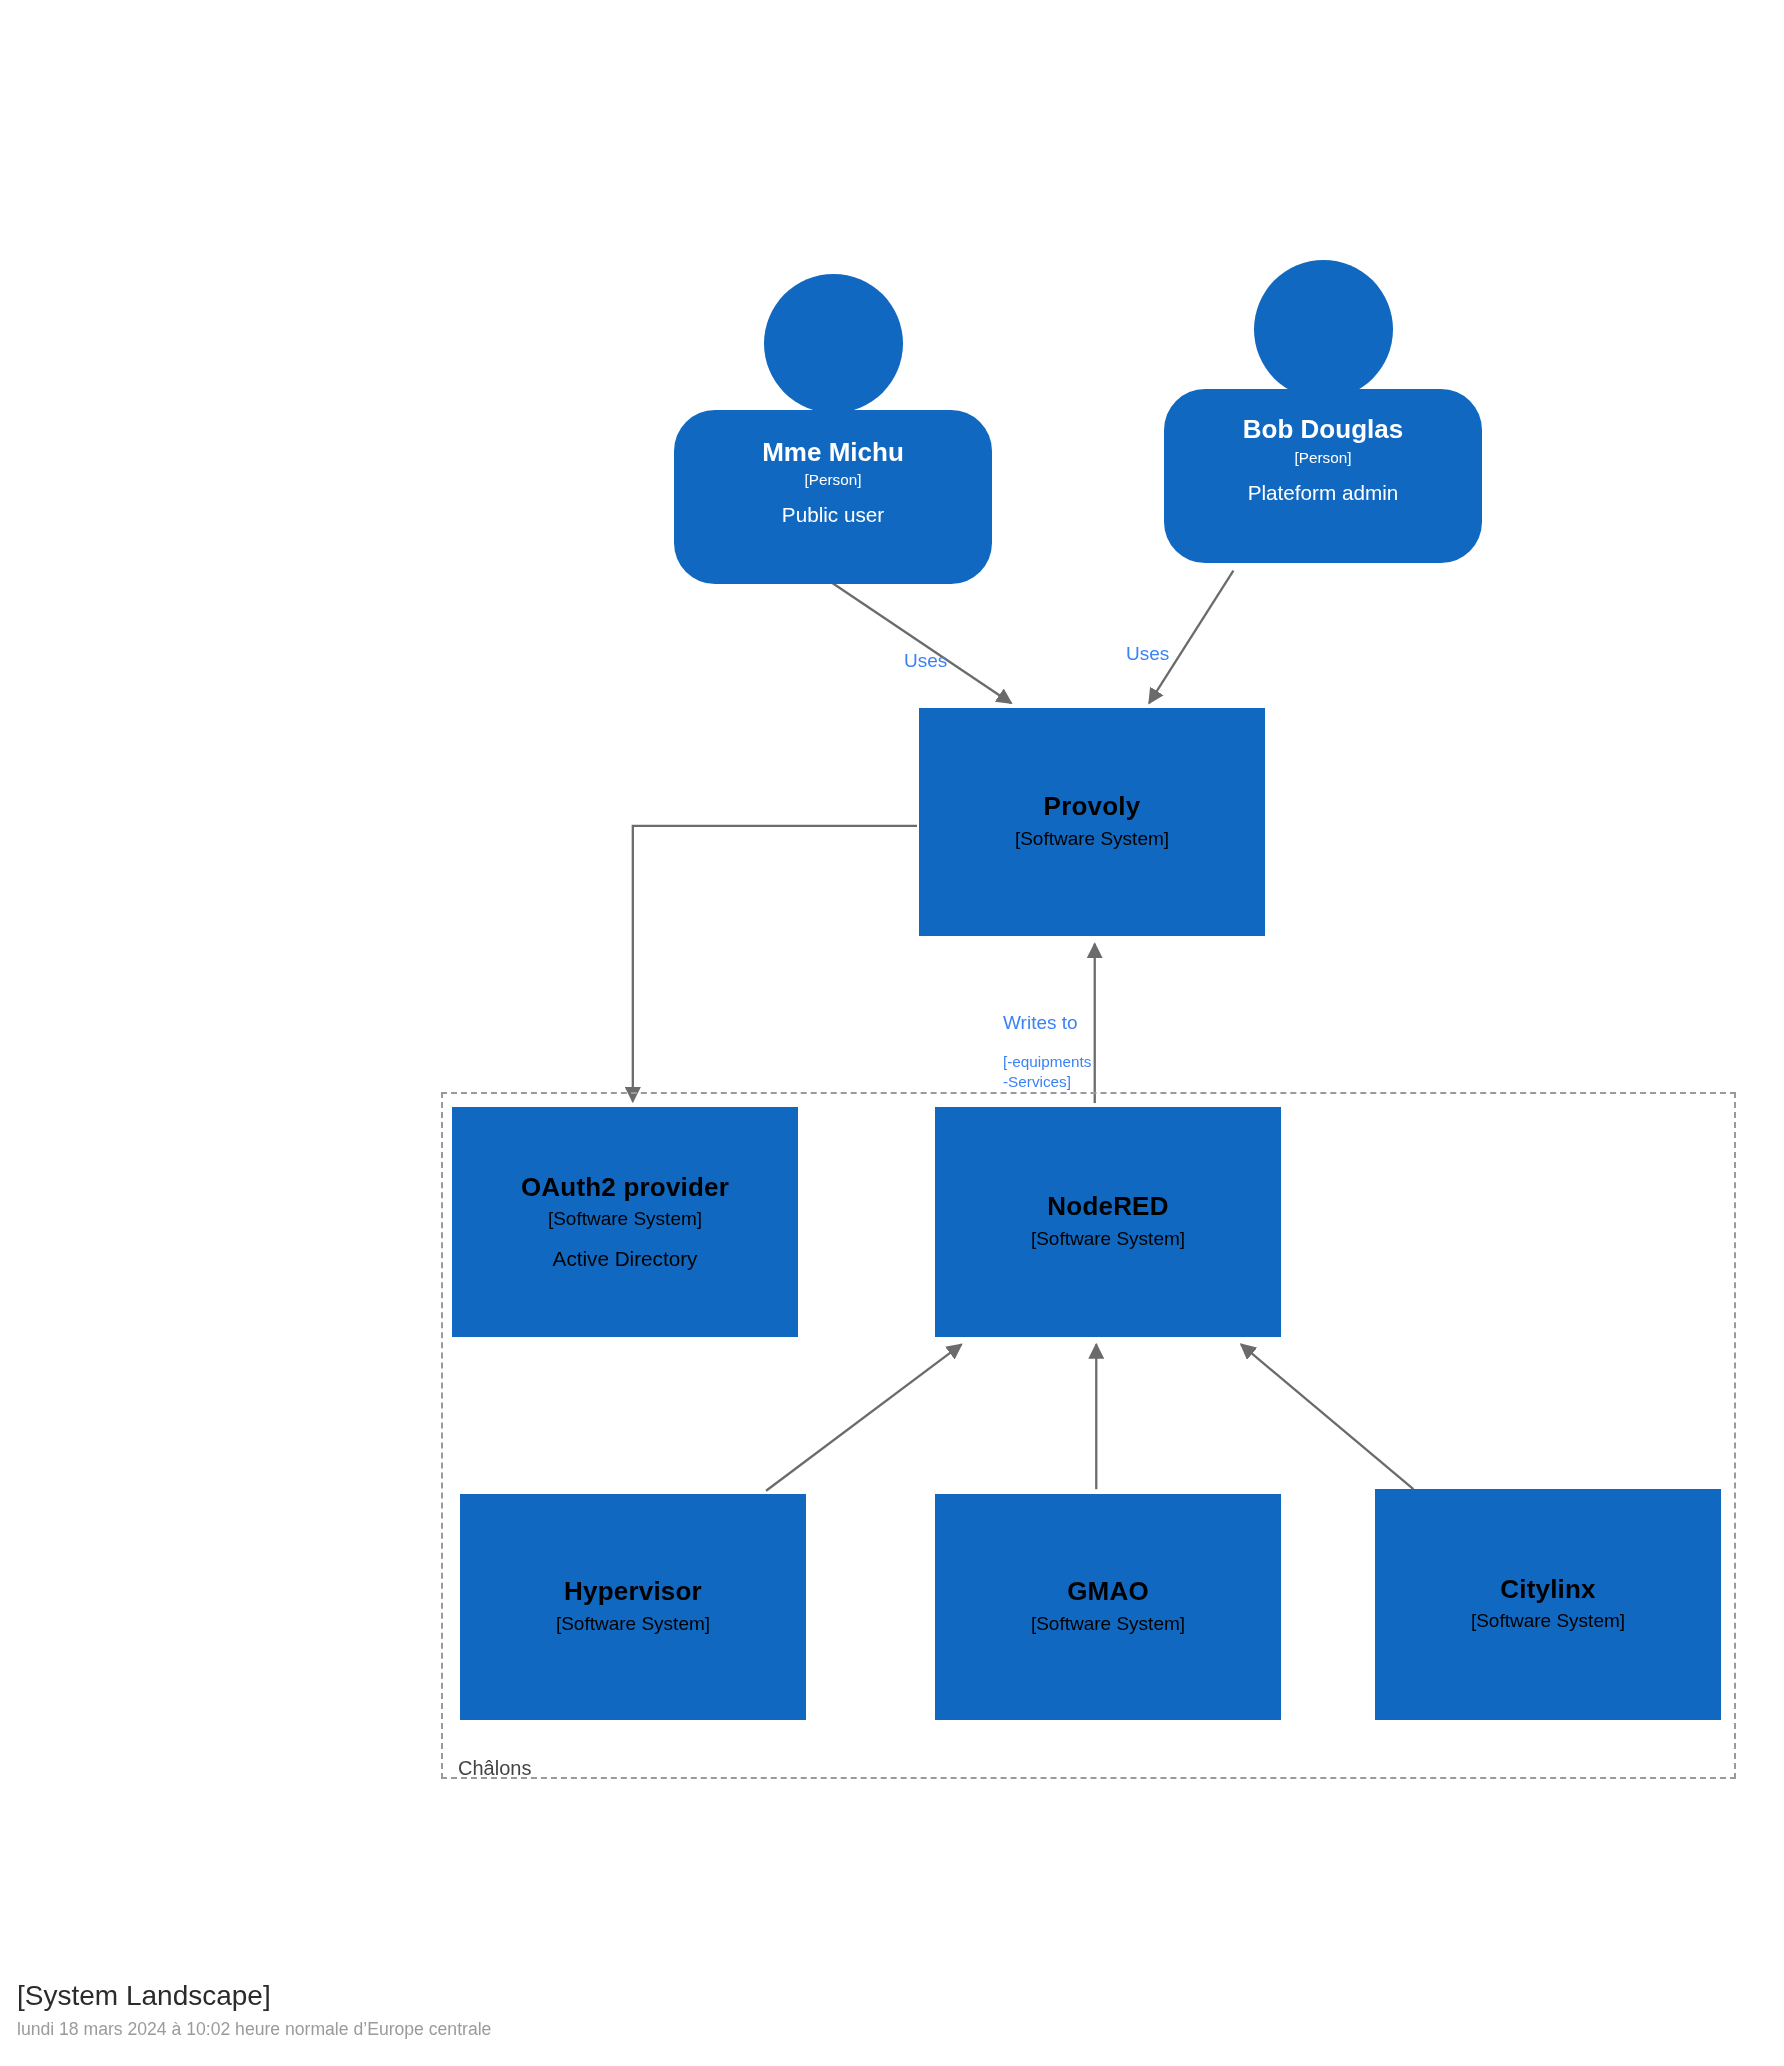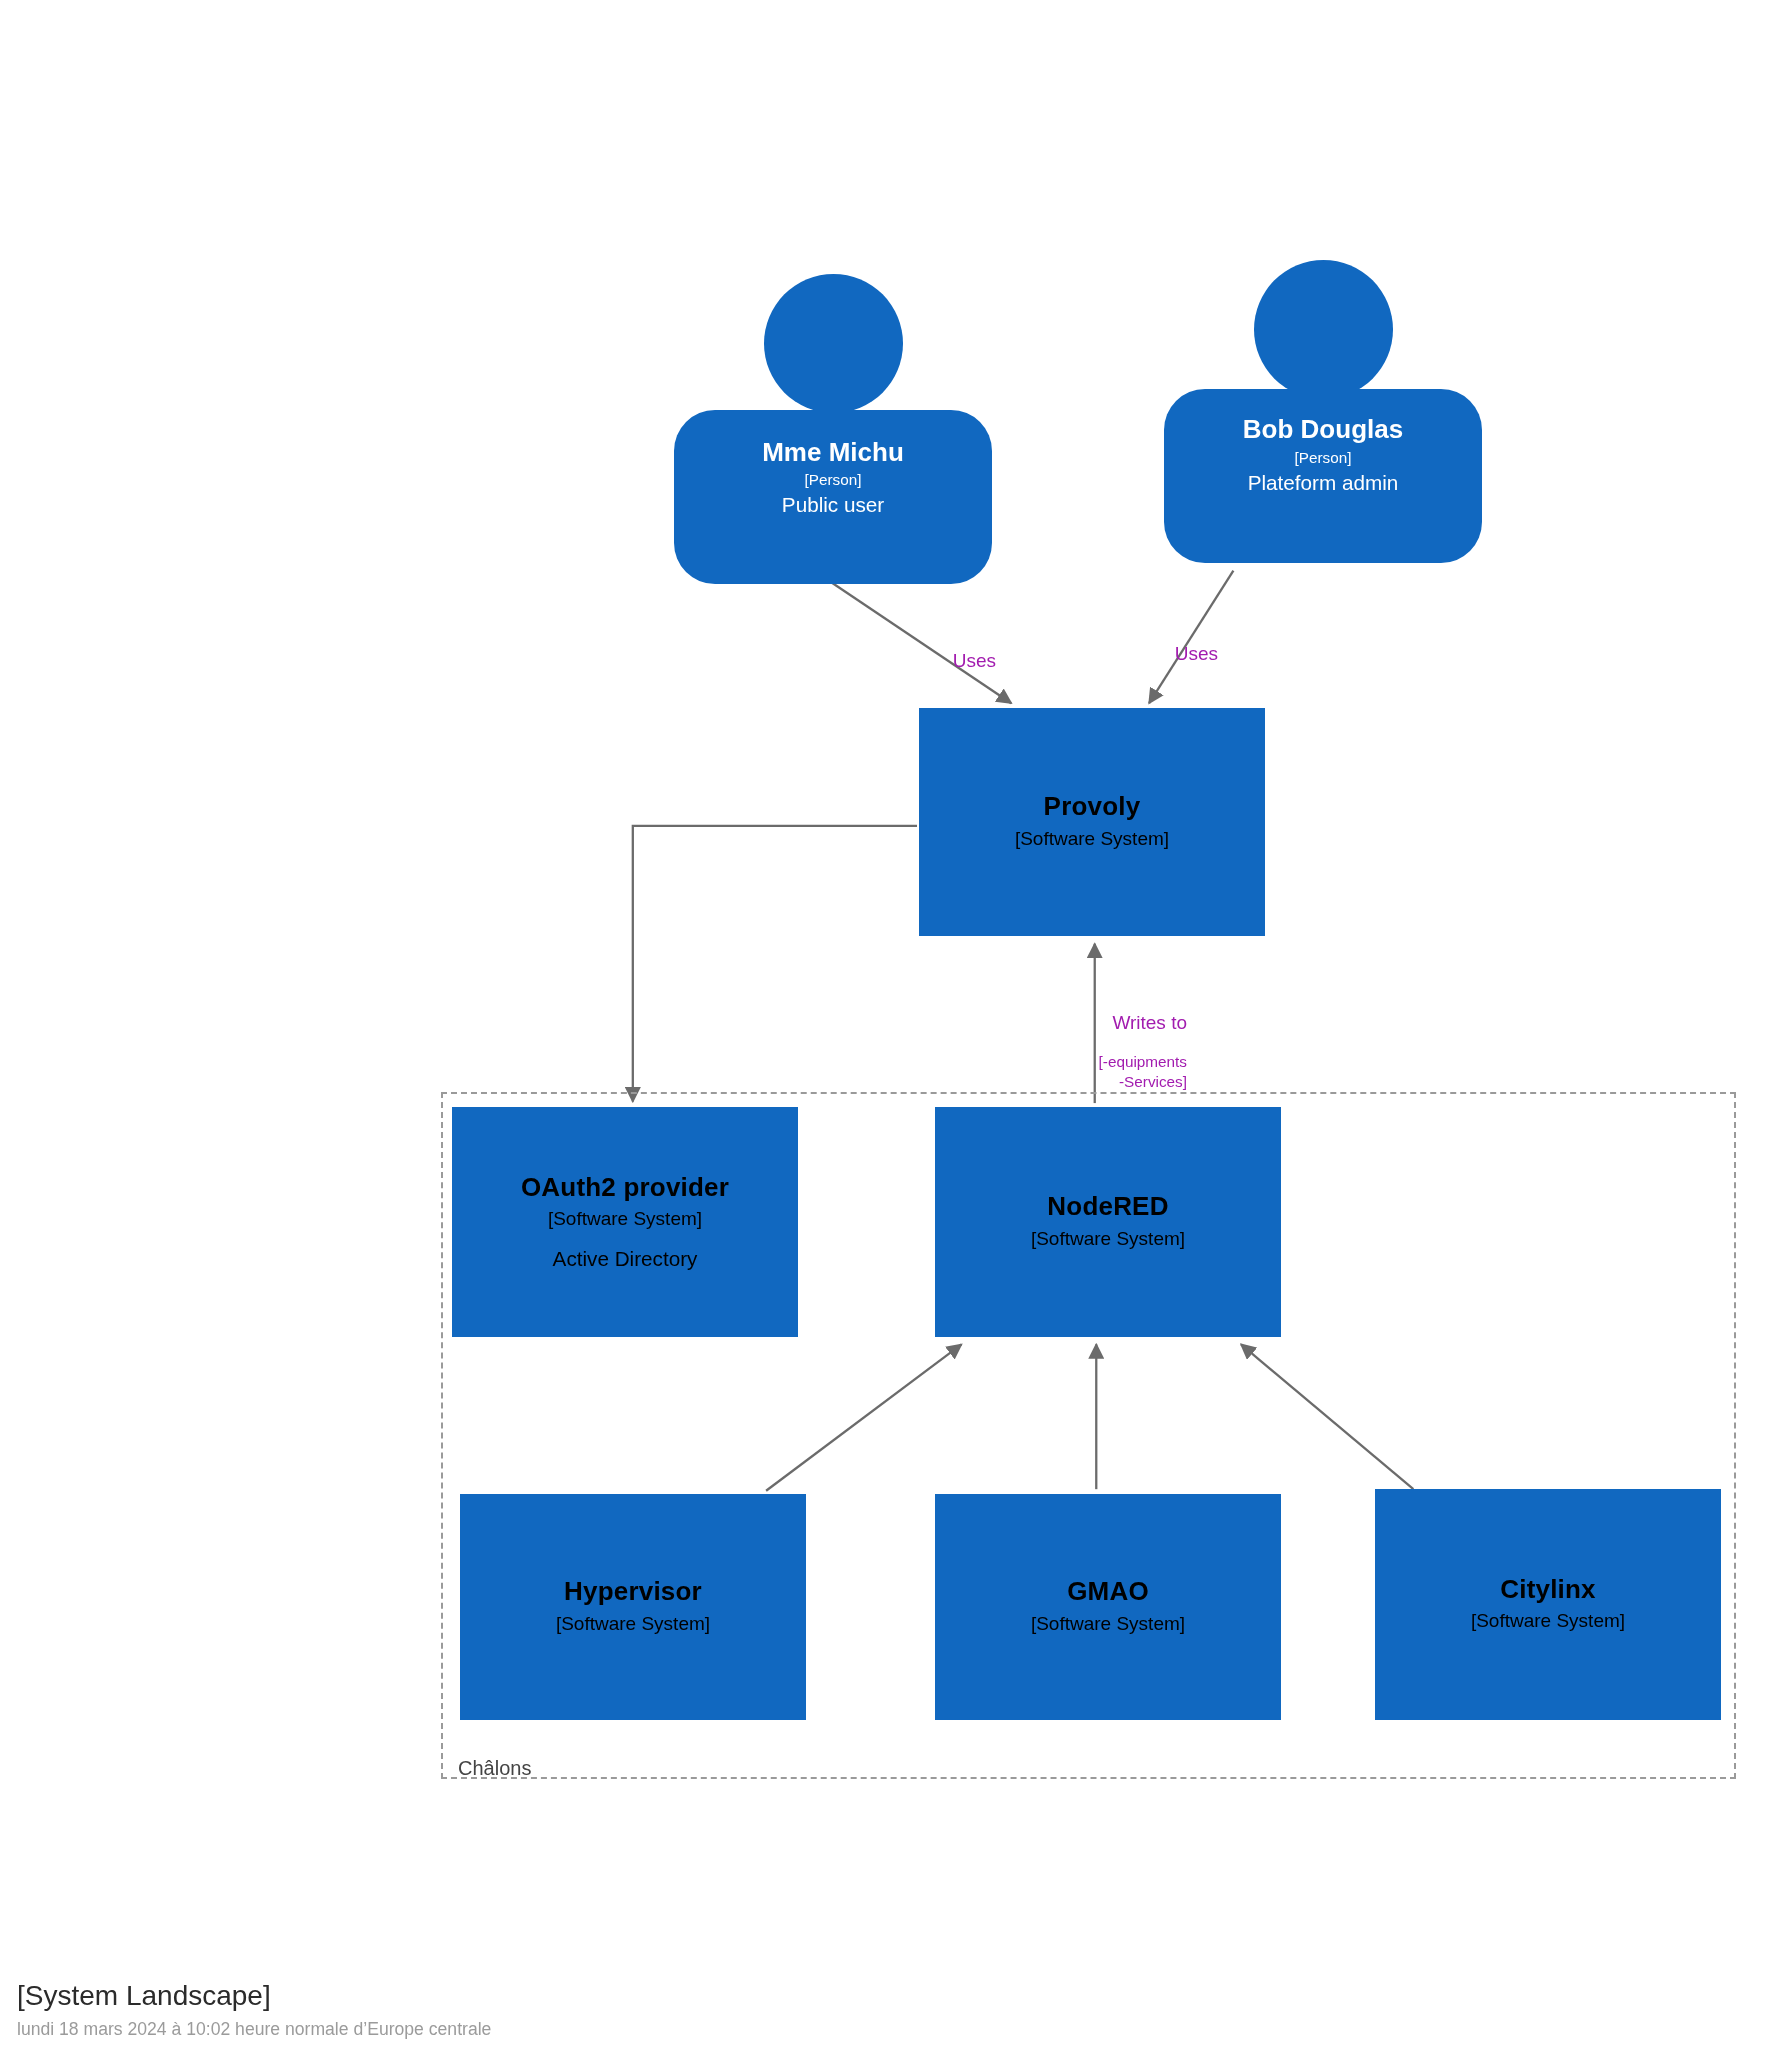--- a/index.html
+++ b/index.html
@@ -87,42 +87,42 @@
     font-weight: bold;
     font-size: 26px;
     line-height: 1.15;
   }
   .person .p-type {
     font-size: 15.3px;
     margin-top: 3.8px;
   }
   .person .p-desc {
     font-size: 20.7px;
-    margin-top: 4px;
+    margin-top: 14px;
   }
 
   
   .boundary {
     position: absolute;
     box-sizing: border-box;
     border: 2.3px dashed #9a9a9a;
     background: transparent;
   }
   .boundary-label {
     position: absolute;
     font-size: 20px;
     color: #444444;
     white-space: nowrap;
   }
 
   
   .edge-label {
     position: absolute;
-    color: #a21caf;
-    text-align: right;
+    color: #3b82f6;
+    text-align: left;
     line-height: 1.28;
     white-space: pre-line;
   }
   .edge-label .el-main { font-size: 19px; display:block; }
   .edge-label .el-sub  { font-size: 15.3px; display:block; margin-top: 1.5px; }
 
   
   #footer {
     position: absolute;
     left: 17px;

